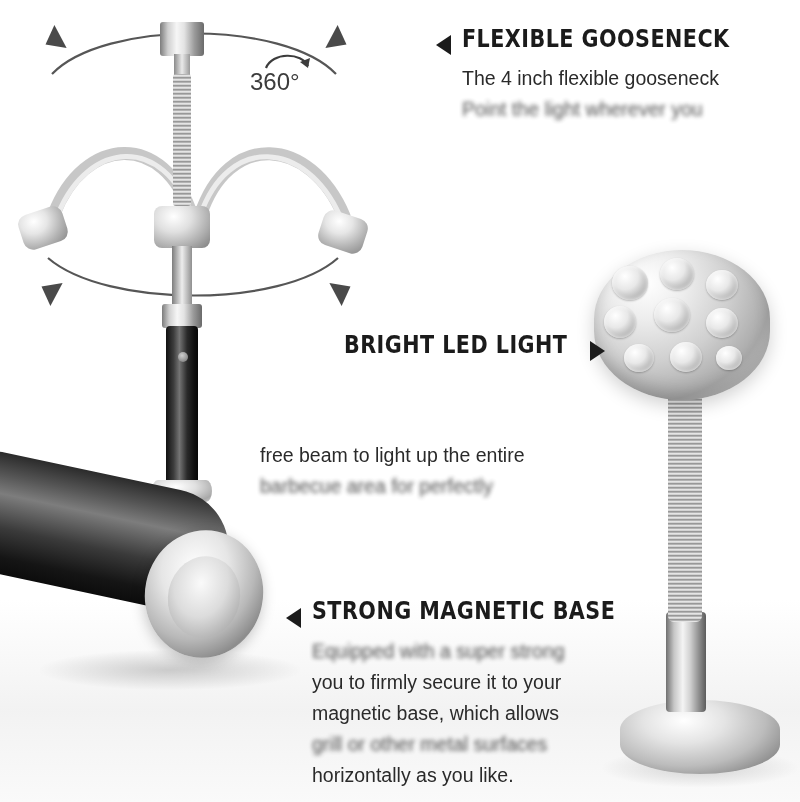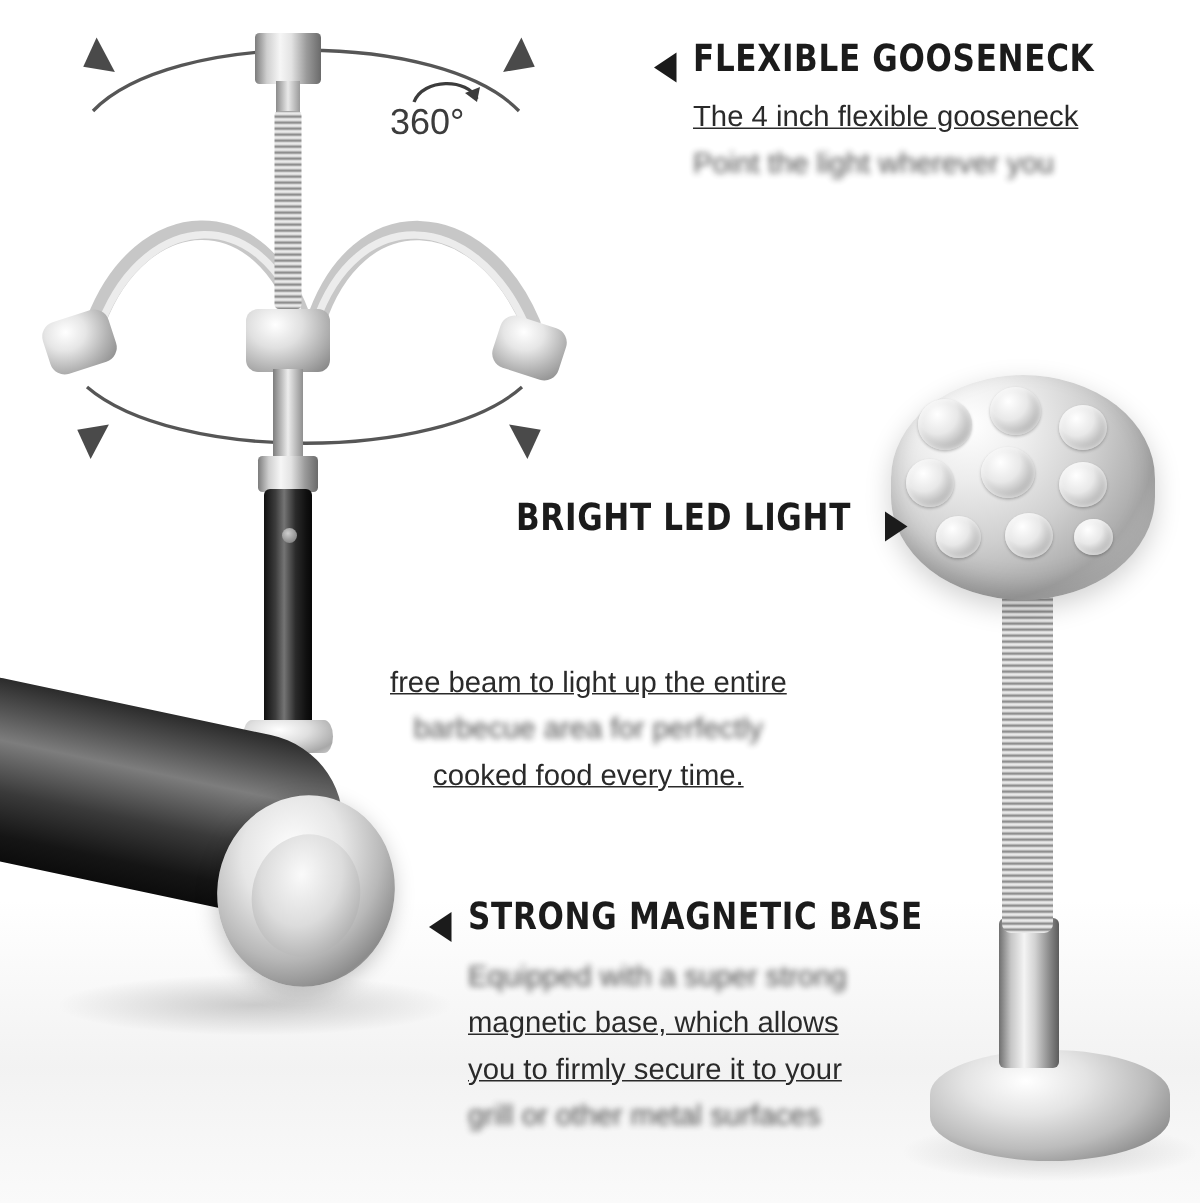--- a/index.html
+++ b/index.html
@@ -30,21 +30,20 @@
     white-space: nowrap;
     transform: scaleX(0.92);
     transform-origin: left center;
   }
   .body-text {
     font-family: "Liberation Sans", sans-serif;
     font-size: 19.5px;
     line-height: 31px;
     color: #2a2a2a;
     white-space: nowrap;
-    text-decoration: underline;
   }
   .body-text .blur {
     filter: blur(2.1px);
     opacity: 0.82;
     display: inline-block;
   }
   .tri {
     width: 0; height: 0;
     border-top: 10px solid transparent;
     border-bottom: 10px solid transparent;
@@ -54,21 +53,21 @@
 
   
   #blk-gooseneck { left: 436px; top: 24px; }
   #blk-gooseneck .tri { position: absolute; left: 0; top: 11px; }
   #blk-gooseneck .heading { position: absolute; left: 26px; top: 0; }
   #blk-gooseneck .para { position: absolute; left: 26px; top: 39px; }
 
   #blk-led { left: 260px; top: 330px; }
   #blk-led .heading { position: absolute; left: 84px; top: 0; }
   #blk-led .tri { position: absolute; left: 330px; top: 11px; }
-  #blk-led .para { position: absolute; left: 0px; top: 110px; text-align: center; }
+  #blk-led .para { position: absolute; left: 0px; top: 110px; }
 
   #blk-magnet { left: 286px; top: 596px; }
   #blk-magnet .tri { position: absolute; left: 0; top: 12px; }
   #blk-magnet .heading { position: absolute; left: 26px; top: 0; }
   #blk-magnet .para { position: absolute; left: 26px; top: 40px; }
 
   
   #badge360 {
     left: 246px; top: 68px;
     font-family: "Liberation Sans", sans-serif;
@@ -203,21 +202,21 @@
     background: linear-gradient(180deg, rgba(245,245,245,0) 0%, rgba(238,238,238,0.75) 55%, rgba(250,250,250,1) 100%);
   }
 </style>
 </head>
 <body>
 
 <div id="page">
 
   <div class="abs" id="bgSheen"></div>
 
-  <div class="abs" style="left:14px;top:0;width:400px;height:520px;">
+  <div class="abs" style="left:4px;top:0;width:400px;height:520px;">
 
     <svg class="abs" style="left:30px;top:18px;" width="320" height="70" viewBox="0 0 320 70">
       <path d="M18 56 C 70 2, 250 2, 302 56" fill="none" stroke="#565656" stroke-width="2.2"></path>
     </svg>
     <div class="arrowhead abs" id="arrTL"></div>
     <div class="arrowhead abs" id="arrTR"></div>
 
     <svg class="abs" style="left:28px;top:250px;" width="324" height="60" viewBox="0 0 324 60">
       <path d="M16 8 C 74 58, 250 58, 306 8" fill="none" stroke="#565656" stroke-width="2.2"></path>
     </svg>
@@ -280,28 +279,28 @@
       <div class="body-text"><span class="blur">Point the light wherever you</span></div>
     </div>
   </div>
 
   <div class="abs" id="blk-led">
     <div class="heading">BRIGHT LED LIGHT</div>
     <div class="tri tri-right"></div>
     <div class="para">
       <div class="body-text"><span>free beam to light up the entire</span></div>
       <div class="body-text"><span class="blur">barbecue area for perfectly</span></div>
-      <div class="body-text"><span>cooked food every time.</span></div>
     </div>
   </div>
 
   <div class="abs" id="blk-magnet">
     <div class="tri tri-left"></div>
     <div class="heading">STRONG MAGNETIC BASE</div>
     <div class="para">
       <div class="body-text"><span class="blur">Equipped with a super strong</span></div>
+      <div class="body-text"><span>you to firmly secure it to your</span></div>
       <div class="body-text"><span>magnetic base, which allows</span></div>
-      <div class="body-text"><span>you to firmly secure it to your</span></div>
       <div class="body-text"><span class="blur">grill or other metal surfaces</span></div>
+      <div class="body-text"><span>horizontally as you like.</span></div>
     </div>
   </div>
 
 </div>
 
 </body></html>

